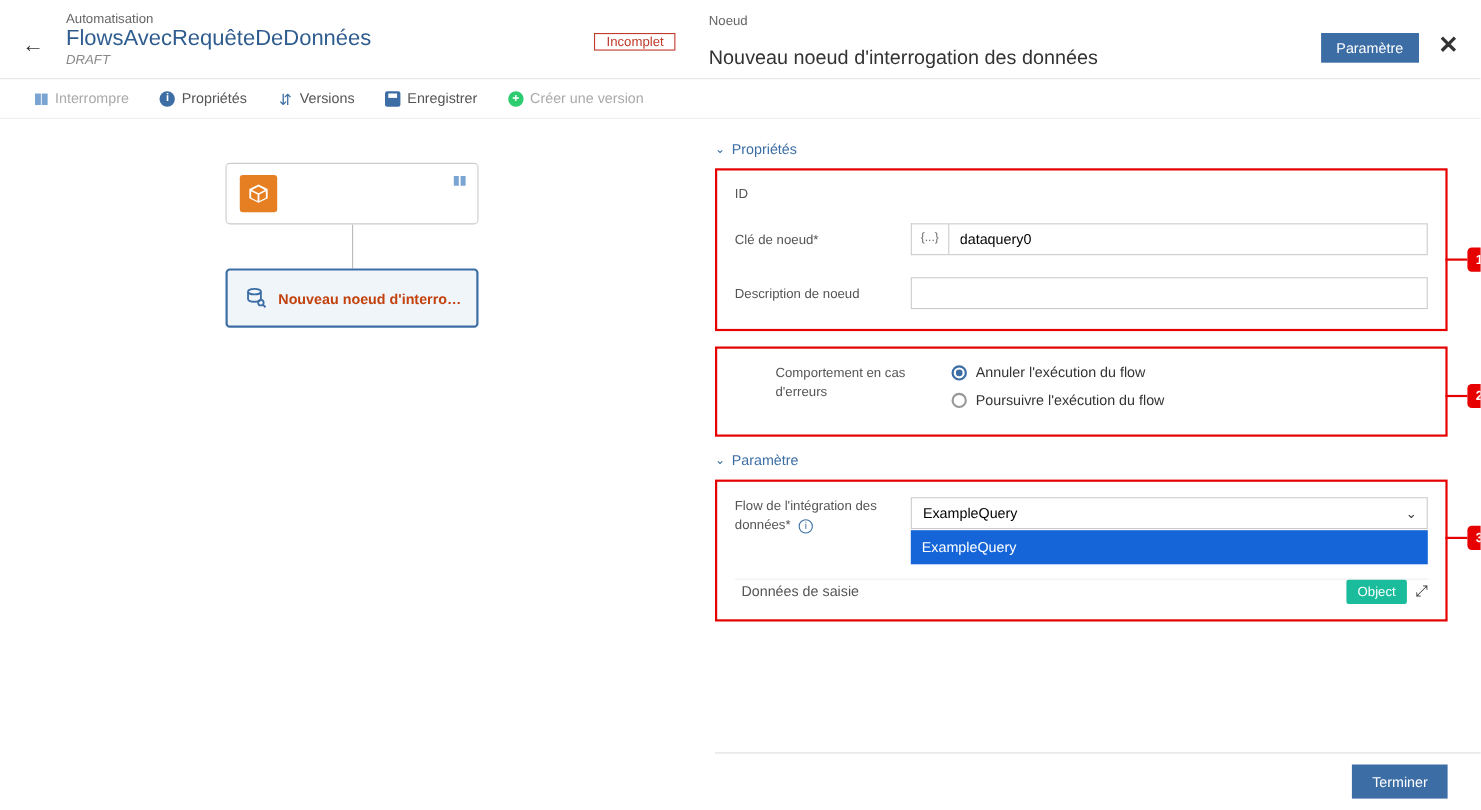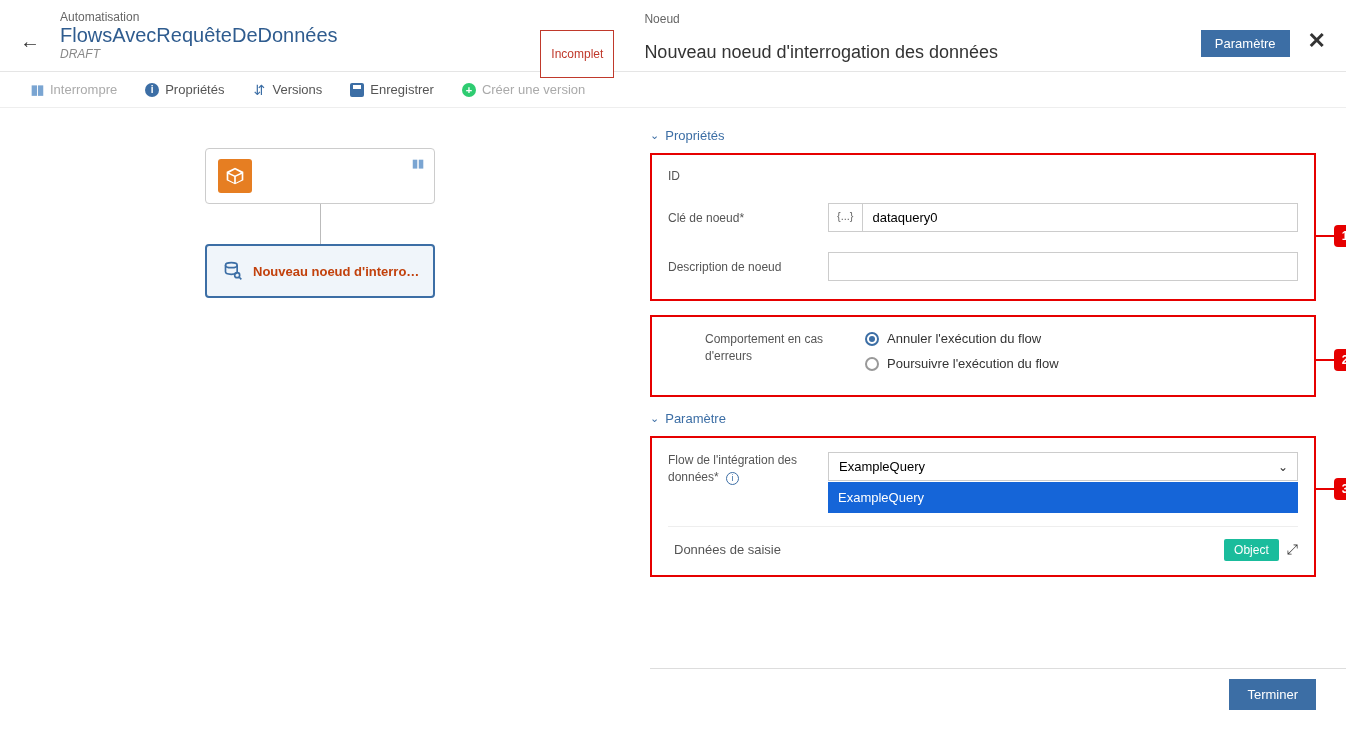--- a/index.html
+++ b/index.html
@@ -5,21 +5,21 @@
   * { box-sizing: border-box; margin: 0; padding: 0; }
   body { font-family: -apple-system, BlinkMacSystemFont, "Segoe UI", Arial, sans-serif; font-size: 13px; color: #333; background: #fff; }
   
   .topbar { display: flex; align-items: flex-start; padding: 10px 20px 0 20px; border-bottom: 1px solid #e5e5e5; height: 72px; }
   .back-arrow { font-size: 20px; margin-right: 20px; margin-top: 20px; cursor: pointer; color: #333; }
   .title-block { flex: 0 0 auto; margin-right: auto; }
   .title-eyebrow { font-size: 12px; color: #666; }
   .title-main { font-size: 20px; color: #2f5c8f; font-weight: 400; }
   .title-sub { font-size: 12px; color: #888; font-style: italic; }
   
-  .status-badge { border: 1px solid #c0392b; color: #c0392b; padding: 16px 10px; font-size: 12px; margin-top: 20px; margin-right: 30px; background: #fff; }
+  .status-badge { border: 1px solid #c0392b; color: #c0392b; padding: 0 10px; font-size: 12px; margin-top: 20px; margin-right: 30px; background: #fff; }
   
   .panel-title-block { margin-top: 2px; flex: 0 0 auto; }
   .panel-eyebrow { font-size: 12px; color: #666; }
   .panel-title { font-size: 18px; color: #333; font-weight: 400; margin-top: 16px; }
   
   .param-btn { background: #3c6ea5; color: #fff; border: none; padding: 6px 14px; font-size: 13px; margin-left: auto; margin-top: 20px; cursor: pointer; }
   .close-x { font-size: 22px; font-weight: bold; margin-left: 18px; margin-top: 18px; cursor: pointer; color: #333; }
   
   .toolbar { display: flex; gap: 28px; padding: 10px 30px; border-bottom: 1px solid #eee; align-items: center; }
   .tb-item { display: flex; align-items: center; gap: 6px; font-size: 13px; cursor: pointer; color: #555; }
@@ -69,26 +69,26 @@
   .radio.checked::after { content:""; width:6px; height:6px; border-radius:50%; background:#3c6ea5; }
   .radio.unchecked { border-color: #999; }
   
   .dropdown { position: relative; flex: 1; }
   .dd-input { width: 100%; border: 1px solid #ccc; padding: 6px 30px 6px 10px; font-size: 13px; background:#fff; }
   .dd-chev { position: absolute; right: 10px; top: 8px; font-size: 12px; color: #333; }
   .dd-list { position: absolute; top: 30px; left: 0; right: 0; background: #1565d8; color: #fff; padding: 8px 10px; font-size: 13px; z-index:5; }
   
   .info-ic { width:13px; height:13px; border:1px solid #3c6ea5; border-radius:50%; color:#3c6ea5; font-size:9px; display:inline-flex; align-items:center; justify-content:center; margin-left:4px; }
   
-  .data-row { display: flex; align-items: center; margin-top: 40px; padding-top: 12px; border-top: 1px solid #eee; }
+  .data-row { display: flex; align-items: center; margin-top: 40px; padding-top: 0; border-top: 1px solid #eee; }
   .data-label { flex: 1; font-size: 13px; color: #555; padding-left: 6px; }
   .obj-badge { background: #1abc9c; color: #fff; padding: 4px 10px; font-size: 12px; border-radius: 2px; margin-right: 8px; }
   .expand-ic { font-size: 14px; color: #333; cursor: pointer; }
   
-  .footer { position: fixed; bottom: 16px; right: 0; left: 650px; border-top: 1px solid #ddd; padding: 10px 30px; background: #fff; display: flex; justify-content: flex-end; }
+  .footer { position: fixed; bottom: 0; right: 0; left: 650px; border-top: 1px solid #ddd; padding: 10px 30px; background: #fff; display: flex; justify-content: flex-end; }
   .done-btn { background: #3c6ea5; color: #fff; border: none; padding: 8px 18px; font-size: 13px; cursor: pointer; }
 </style>
 </head>
 <body>
 
 <div class="topbar">
   <div class="back-arrow">←</div>
   <div class="title-block">
     <div class="title-eyebrow">Automatisation</div>
     <div class="title-main">FlowsAvecRequêteDeDonnées</div>

